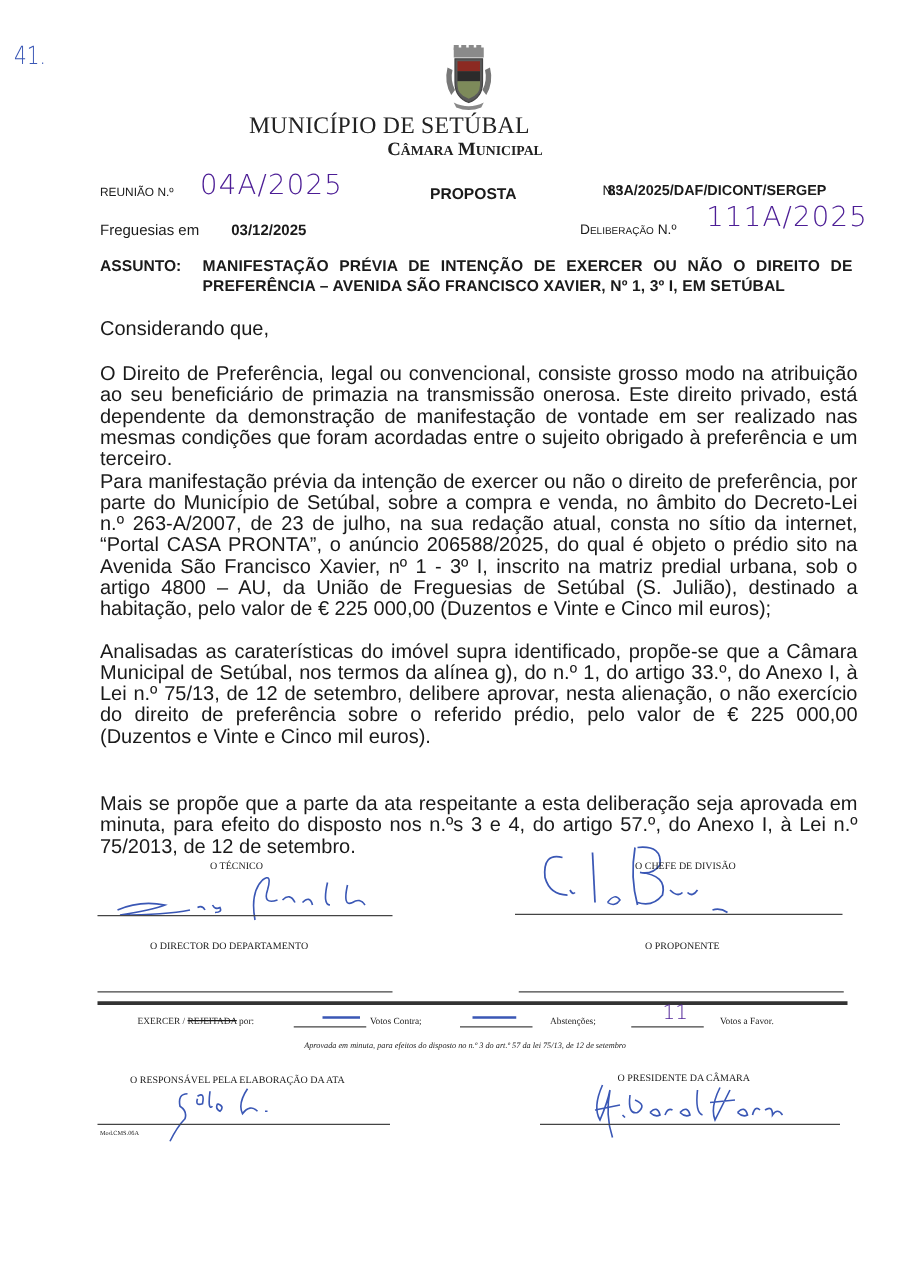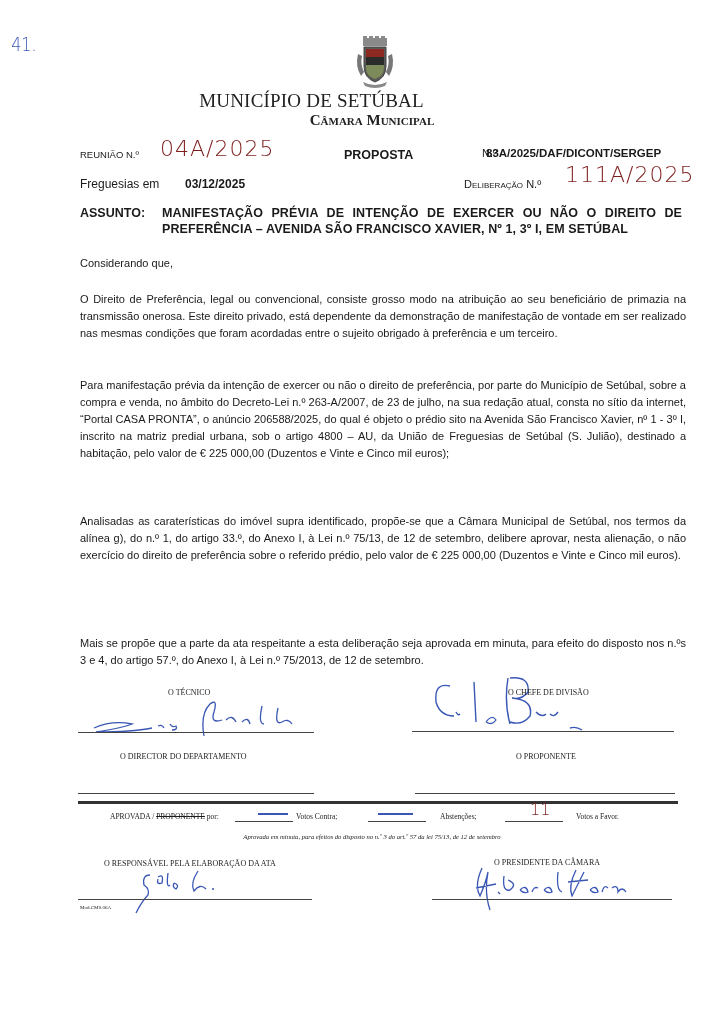--- a/index.html
+++ b/index.html
@@ -1,41 +1,41 @@
 <!DOCTYPE html>
 <html><head>
   <meta charset="utf-8">
   <style>
     html, body { margin: 0; padding: 0; background: #ffffff; }
     body { width: 724px; height: 1024px; position: relative; overflow: hidden; color: #1a1a1a; }
     .abs { position: absolute; }
     .sans { font-family: "Liberation Sans", sans-serif; }
     .serif { font-family: "Liberation Serif", serif; }
-    .hand { font-family: "DejaVu Sans", sans-serif; color: #7f1d1d; font-weight: 300; }
+    .hand { font-family: "DejaVu Sans", sans-serif; color: #4c1d95; font-weight: 300; }
 
     #margin-number { left: 8px; top: 32px; font-size: 20px; color: #3a57b5; transform: scaleX(0.8); }
 
     #crest { left: 355px; top: 36px; width: 40px; height: 54px; }
 
     #muni-title { left: 0; width: 623px; top: 90px; text-align: center; font-size: 19px; letter-spacing: 0.2px; color: #222; }
     #camara-title { left: 0; width: 744px; top: 112px; text-align: center; font-size: 15px; font-weight: bold; font-variant: small-caps; color: #222; }
     #reuniao-label { left: 80px; top: 149px; font-size: 9.5px; }
     #reuniao-value { left: 160px; top: 136px; font-size: 22px; letter-spacing: 1px; }
     #proposta-label { left: 344px; top: 148px; font-size: 12.5px; font-weight: bold; }
     #prop-num-label { left: 460px; top: 147px; font-size: 11px; padding-left: 22px; }
     #prop-num-value { left: 486px; top: 147px; font-size: 11.5px; font-weight: bold; }
     #realizada-label { left: 80px; top: 177px; font-size: 12px; }
     #realizada-value { left: 185px; top: 177px; font-size: 12px; font-weight: bold; }
     #delib-label { left: 464px; top: 178px; font-size: 11px; font-variant: small-caps; }
     #delib-value { left: 565px; top: 162px; font-size: 22px; letter-spacing: 1px; }
 
     #assunto-label { left: 80px; top: 206px; font-size: 12.5px; font-weight: bold; }
     #assunto-text { left: 162px; top: 205px; width: 520px; font-size: 12.5px; font-weight: bold; line-height: 16px; text-align: justify; text-align-last: left; letter-spacing: 0.1px; }
 
-    .para { left: 80px; width: 606px; font-size: 11px; line-height: 17px; text-align: justify; }
+    .para { left: 80px; width: 606px; font-size: 16px; line-height: 17px; text-align: justify; }
     #considerando { top: 255px; }
     #para1 { top: 291px; }
     #para2 { top: 377px; }
     #para3 { top: 513px; }
     #para4 { top: 604px; margin-top: 31px; }
 
     .sig-label { font-size: 8px; color: #222; }
     .line { height: 1px; background: #444; }
     .thick-line { height: 3px; background: #333; }
 
@@ -135,21 +135,21 @@
 <div id="chefe-label" class="abs serif sig-label">O CHEFE DE DIVISÃO</div>
 <div id="chefe-line" class="abs line"></div>
 
 <div id="director-label" class="abs serif sig-label">O DIRECTOR DO DEPARTAMENTO</div>
 <div id="director-line" class="abs line"></div>
 <div id="proponente-label" class="abs serif sig-label">O PROPONENTE</div>
 <div id="proponente-line" class="abs line"></div>
 
 <div id="separator" class="abs thick-line"></div>
 
-<div id="aprovada-label" class="abs serif"><span>APROVADA / </span><span class="strike">PROPONENTE</span><span> por:</span></div>
+<div id="aprovada-label" class="abs serif"><span>EXERCER / </span><span class="strike">REJEITADA</span><span> por:</span></div>
 <div id="blank-contra" class="abs vote-blank"></div>
 <div id="mark-contra" class="abs"></div>
 <div id="contra-label" class="abs serif">Votos Contra;</div>
 <div id="blank-abst" class="abs vote-blank"></div>
 <div id="mark-abst" class="abs"></div>
 <div id="abst-label" class="abs serif">Abstenções;</div>
 <div id="blank-favor" class="abs vote-blank"></div>
 <div id="favor-value" class="abs hand">11</div>
 <div id="favor-label" class="abs serif">Votos a Favor.</div>
 

